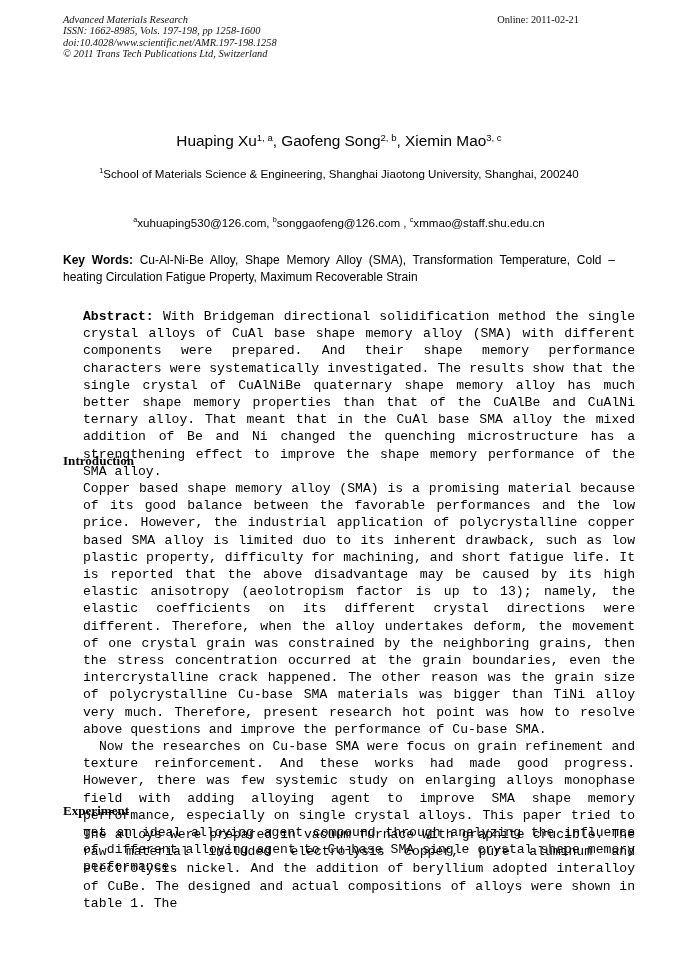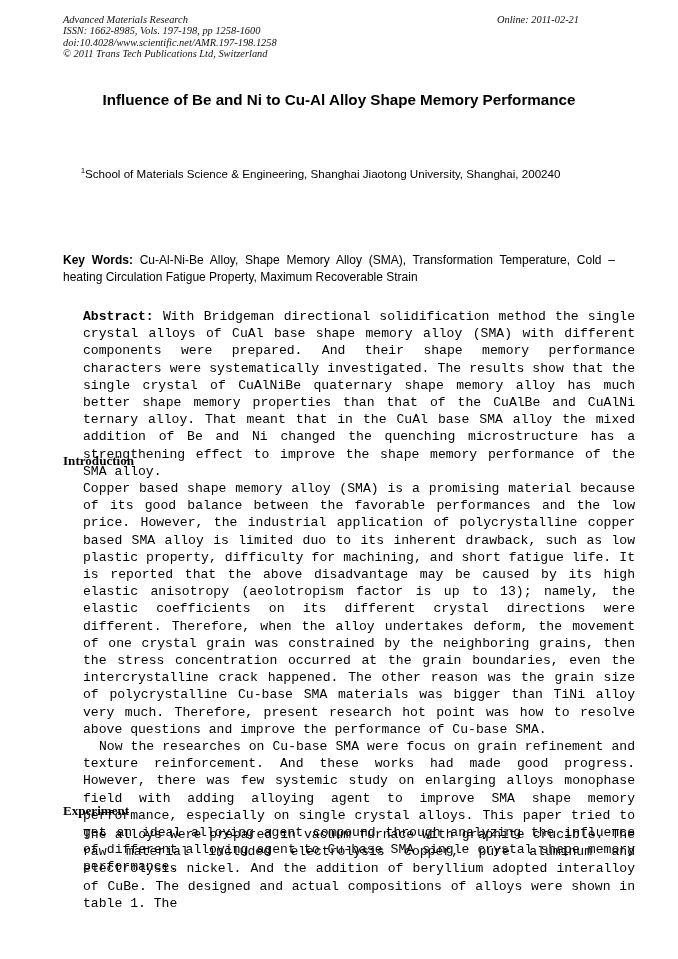--- a/index.html
+++ b/index.html
@@ -1,22 +1,22 @@
 <!DOCTYPE html>
 <html><head>
   <meta charset="utf-8">
   <style>
     html, body { margin: 0; padding: 0; background: #ffffff; }
     body { width: 678px; height: 959px; position: relative; overflow: hidden; color: #000; }
     .page { position: absolute; left: 0; top: 0; width: 642px; height: 959px; }
     .hdr { position: absolute; left: 63px; top: 14px; font-family: "Liberation Serif", serif; font-style: italic; font-size: 10.4px; line-height: 11.4px; color: #111; }
-    .hdr-right { position: absolute; right: 63px; top: 14px; font-family: "Liberation Serif", serif; font-style: italic; font-size: 10.4px; line-height: 11.4px; color: #111; }
+    .hdr-right { position: absolute; right: 63px; top: 14px; font-family: "Liberation Serif", serif; font-size: 10.4px; line-height: 11.4px; color: #111; }
     .title { position: absolute; left: 63px; width: 552px; top: 90px; text-align: center; font-family: "Liberation Sans", sans-serif; font-weight: bold; font-size: 15.2px; line-height: 20px; }
     .authors { position: absolute; left: 63px; width: 552px; top: 130px; text-align: center; font-family: "Liberation Sans", sans-serif; font-size: 15.4px; line-height: 22px; }
-    .aff { position: absolute; left: 81px; width: 552px; text-align: left; font-family: "Liberation Sans", sans-serif; font-size: 11.6px; line-height: 16px; }
+    .aff { position: absolute; left: 63px; width: 552px; text-align: center; font-family: "Liberation Sans", sans-serif; font-size: 11.6px; line-height: 16px; }
     sup { font-size: 0.62em; vertical-align: top; position: relative; top: -0.35em; }
     .kw { position: absolute; left: 63px; width: 552px; top: 252px; font-family: "Liberation Sans", sans-serif; font-size: 12px; line-height: 17px; text-align: justify; }
     .kw b { font-weight: bold; }
     .body { position: absolute; left: 63px; width: 552px; font-family: Liberation Mono, monospace; font-size: 13.1px; line-height: 17.2px; text-align: justify; margin-left: 20px; }
     .sec { position: absolute; left: 63px; font-family: "Liberation Serif", serif; font-weight: bold; font-size: 13.1px; line-height: 17px; }
     .indent { text-indent: 16px; }
     p { margin: 0; }
   </style>
 </head>
 <body>
@@ -24,25 +24,30 @@
 <div class="page">
 
   <div class="hdr">
     <div>Advanced Materials Research</div>
     <div>ISSN: 1662-8985, Vols. 197-198, pp 1258-1600</div>
     <div>doi:10.4028/www.scientific.net/AMR.197-198.1258</div>
     <div>© 2011 Trans Tech Publications Ltd, Switzerland</div>
   </div>
   <div class="hdr-right">Online: 2011-02-21</div>
 
-  <div class="title">Influence of Be and Ni to Cu-Al Alloy Shape Memory Performance</div>
 
+  <div class="authors">
+    <span>Huaping Xu</span><sup>1, a</sup>, <span>Gaofeng Song</span><sup>2, b</sup>, <span>Xiemin Mao</span><sup>3, c</sup>
+  </div>
 
   <div class="aff" style="top:166px;">
     <sup>1</sup><span>School of Materials Science &amp; Engineering, Shanghai Jiaotong University, Shanghai, 200240</span>
+  </div>
+  <div class="aff" style="top:215px;">
+    <sup>a</sup><span>xuhuaping530@126.com, </span><sup>b</sup><span>songgaofeng@126.com , </span><sup>c</sup><span>xmmao@staff.shu.edu.cn</span>
   </div>
 
   <div class="kw">
     <b>Key Words:</b><span> Cu-Al-Ni-Be Alloy, Shape Memory Alloy (SMA), Transformation Temperature, Cold –heating Circulation Fatigue Property, Maximum Recoverable Strain</span>
   </div>
 
   <div class="body" style="top:308px;">
     <b>Abstract:</b><span> With Bridgeman directional solidification method the single crystal alloys of CuAl base shape memory alloy (SMA) with different components were prepared. And their shape memory performance characters were systematically investigated. The results show that the single crystal of CuAlNiBe quaternary shape memory alloy has much better shape memory properties than that of the CuAlBe and CuAlNi ternary alloy. That meant that in the CuAl base SMA alloy the mixed addition of Be and Ni changed the quenching microstructure has a strengthening effect to improve the shape memory performance of the SMA alloy.</span>
   </div>
 

